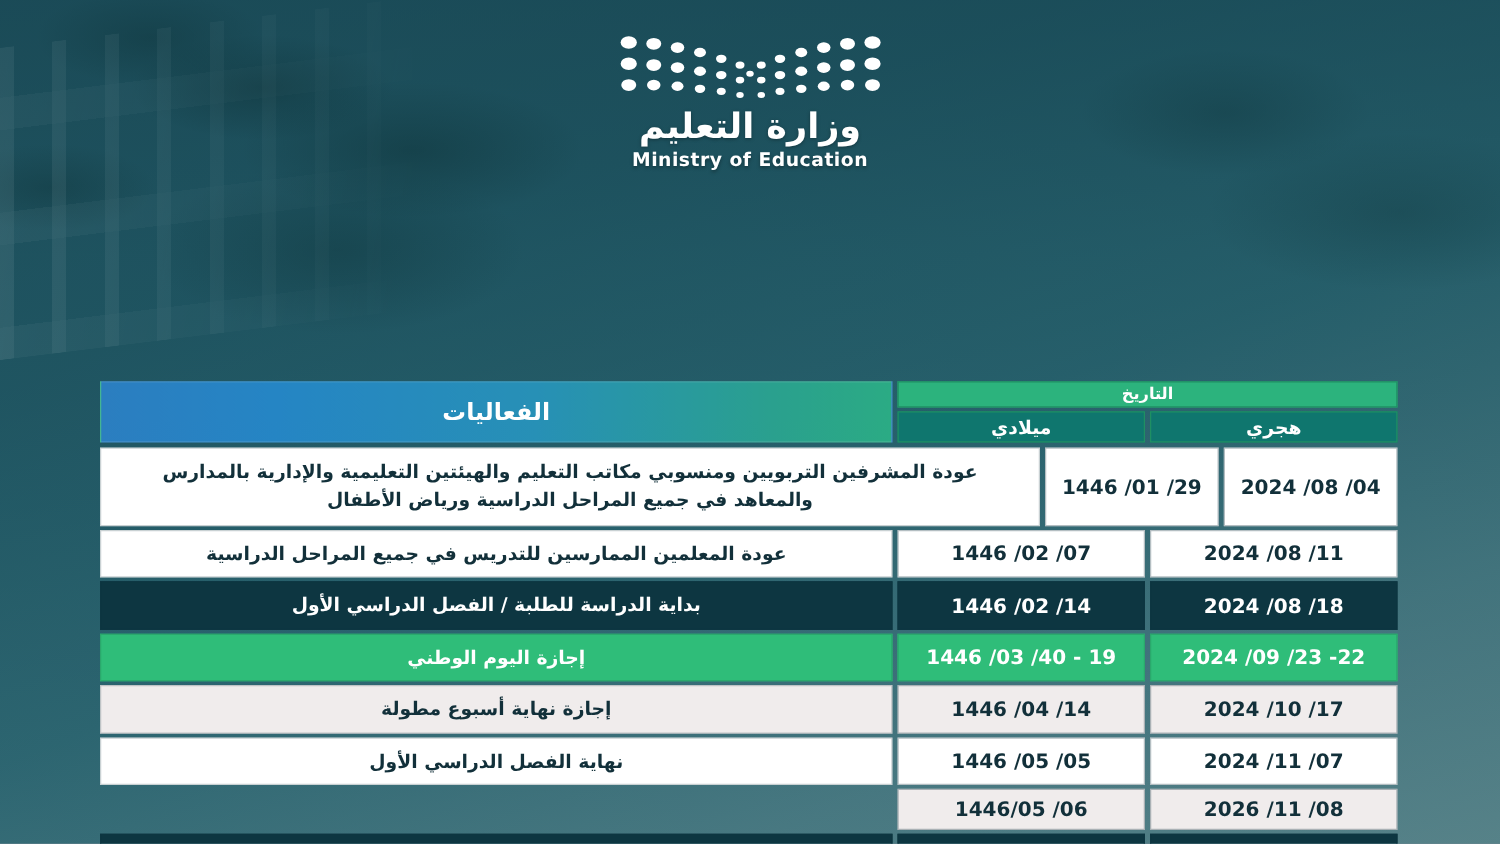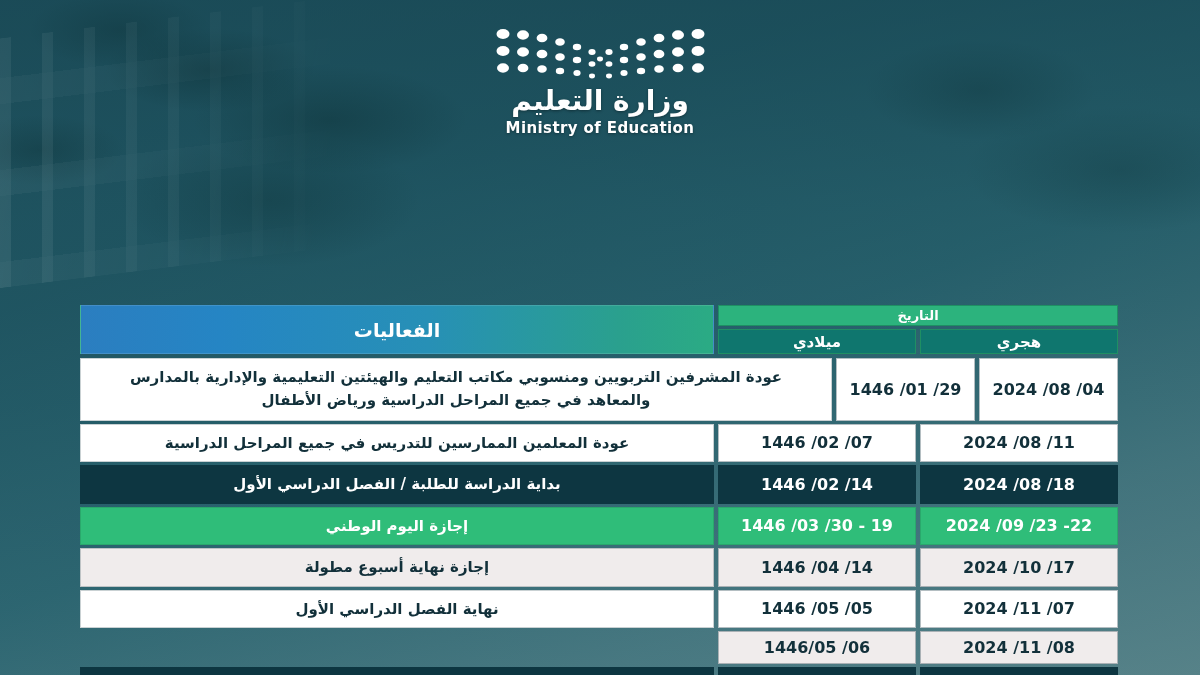--- a/index.html
+++ b/index.html
@@ -245,35 +245,35 @@
           <div class="cell-hijri">1446 /02 /07</div>
           <div class="cell-event">عودة المعلمين الممارسين للتدريس في جميع المراحل الدراسية</div>
         </div>
         <div class="row dark">
           <div class="cell-greg">2024 /08 /18</div>
           <div class="cell-hijri">1446 /02 /14</div>
           <div class="cell-event">بداية الدراسة للطلبة / الفصل الدراسي الأول</div>
         </div>
         <div class="row green">
           <div class="cell-greg">2024 /09 /23 -22</div>
-          <div class="cell-hijri">1446 /03 /30 - 19</div>
+          <div class="cell-hijri">1446 /03 /40 - 19</div>
           <div class="cell-event">إجازة اليوم الوطني</div>
         </div>
         <div class="row tinted">
           <div class="cell-greg">2024 /10 /17</div>
           <div class="cell-hijri">1446 /04 /14</div>
           <div class="cell-event">إجازة نهاية أسبوع مطولة</div>
         </div>
         <div class="row white">
           <div class="cell-greg">2024 /11 /07</div>
           <div class="cell-hijri">1446 /05 /05</div>
           <div class="cell-event">نهاية الفصل الدراسي الأول</div>
         </div>
         <div class="row tinted">
-          <div class="cell-greg">2024 /11 /08</div>
+          <div class="cell-greg">2026 /11 /08</div>
           <div class="cell-hijri">1446/05 /06</div>
         </div>
         <div class="row dark">
           <div class="cell-greg">2024 /11 /17</div>
           <div class="cell-hijri">1446 /05 /15</div>
           <div class="cell-event">بداية الدراسة للفصل الدراسي الثاني</div>
         </div>
       </div>
   </div>
 

